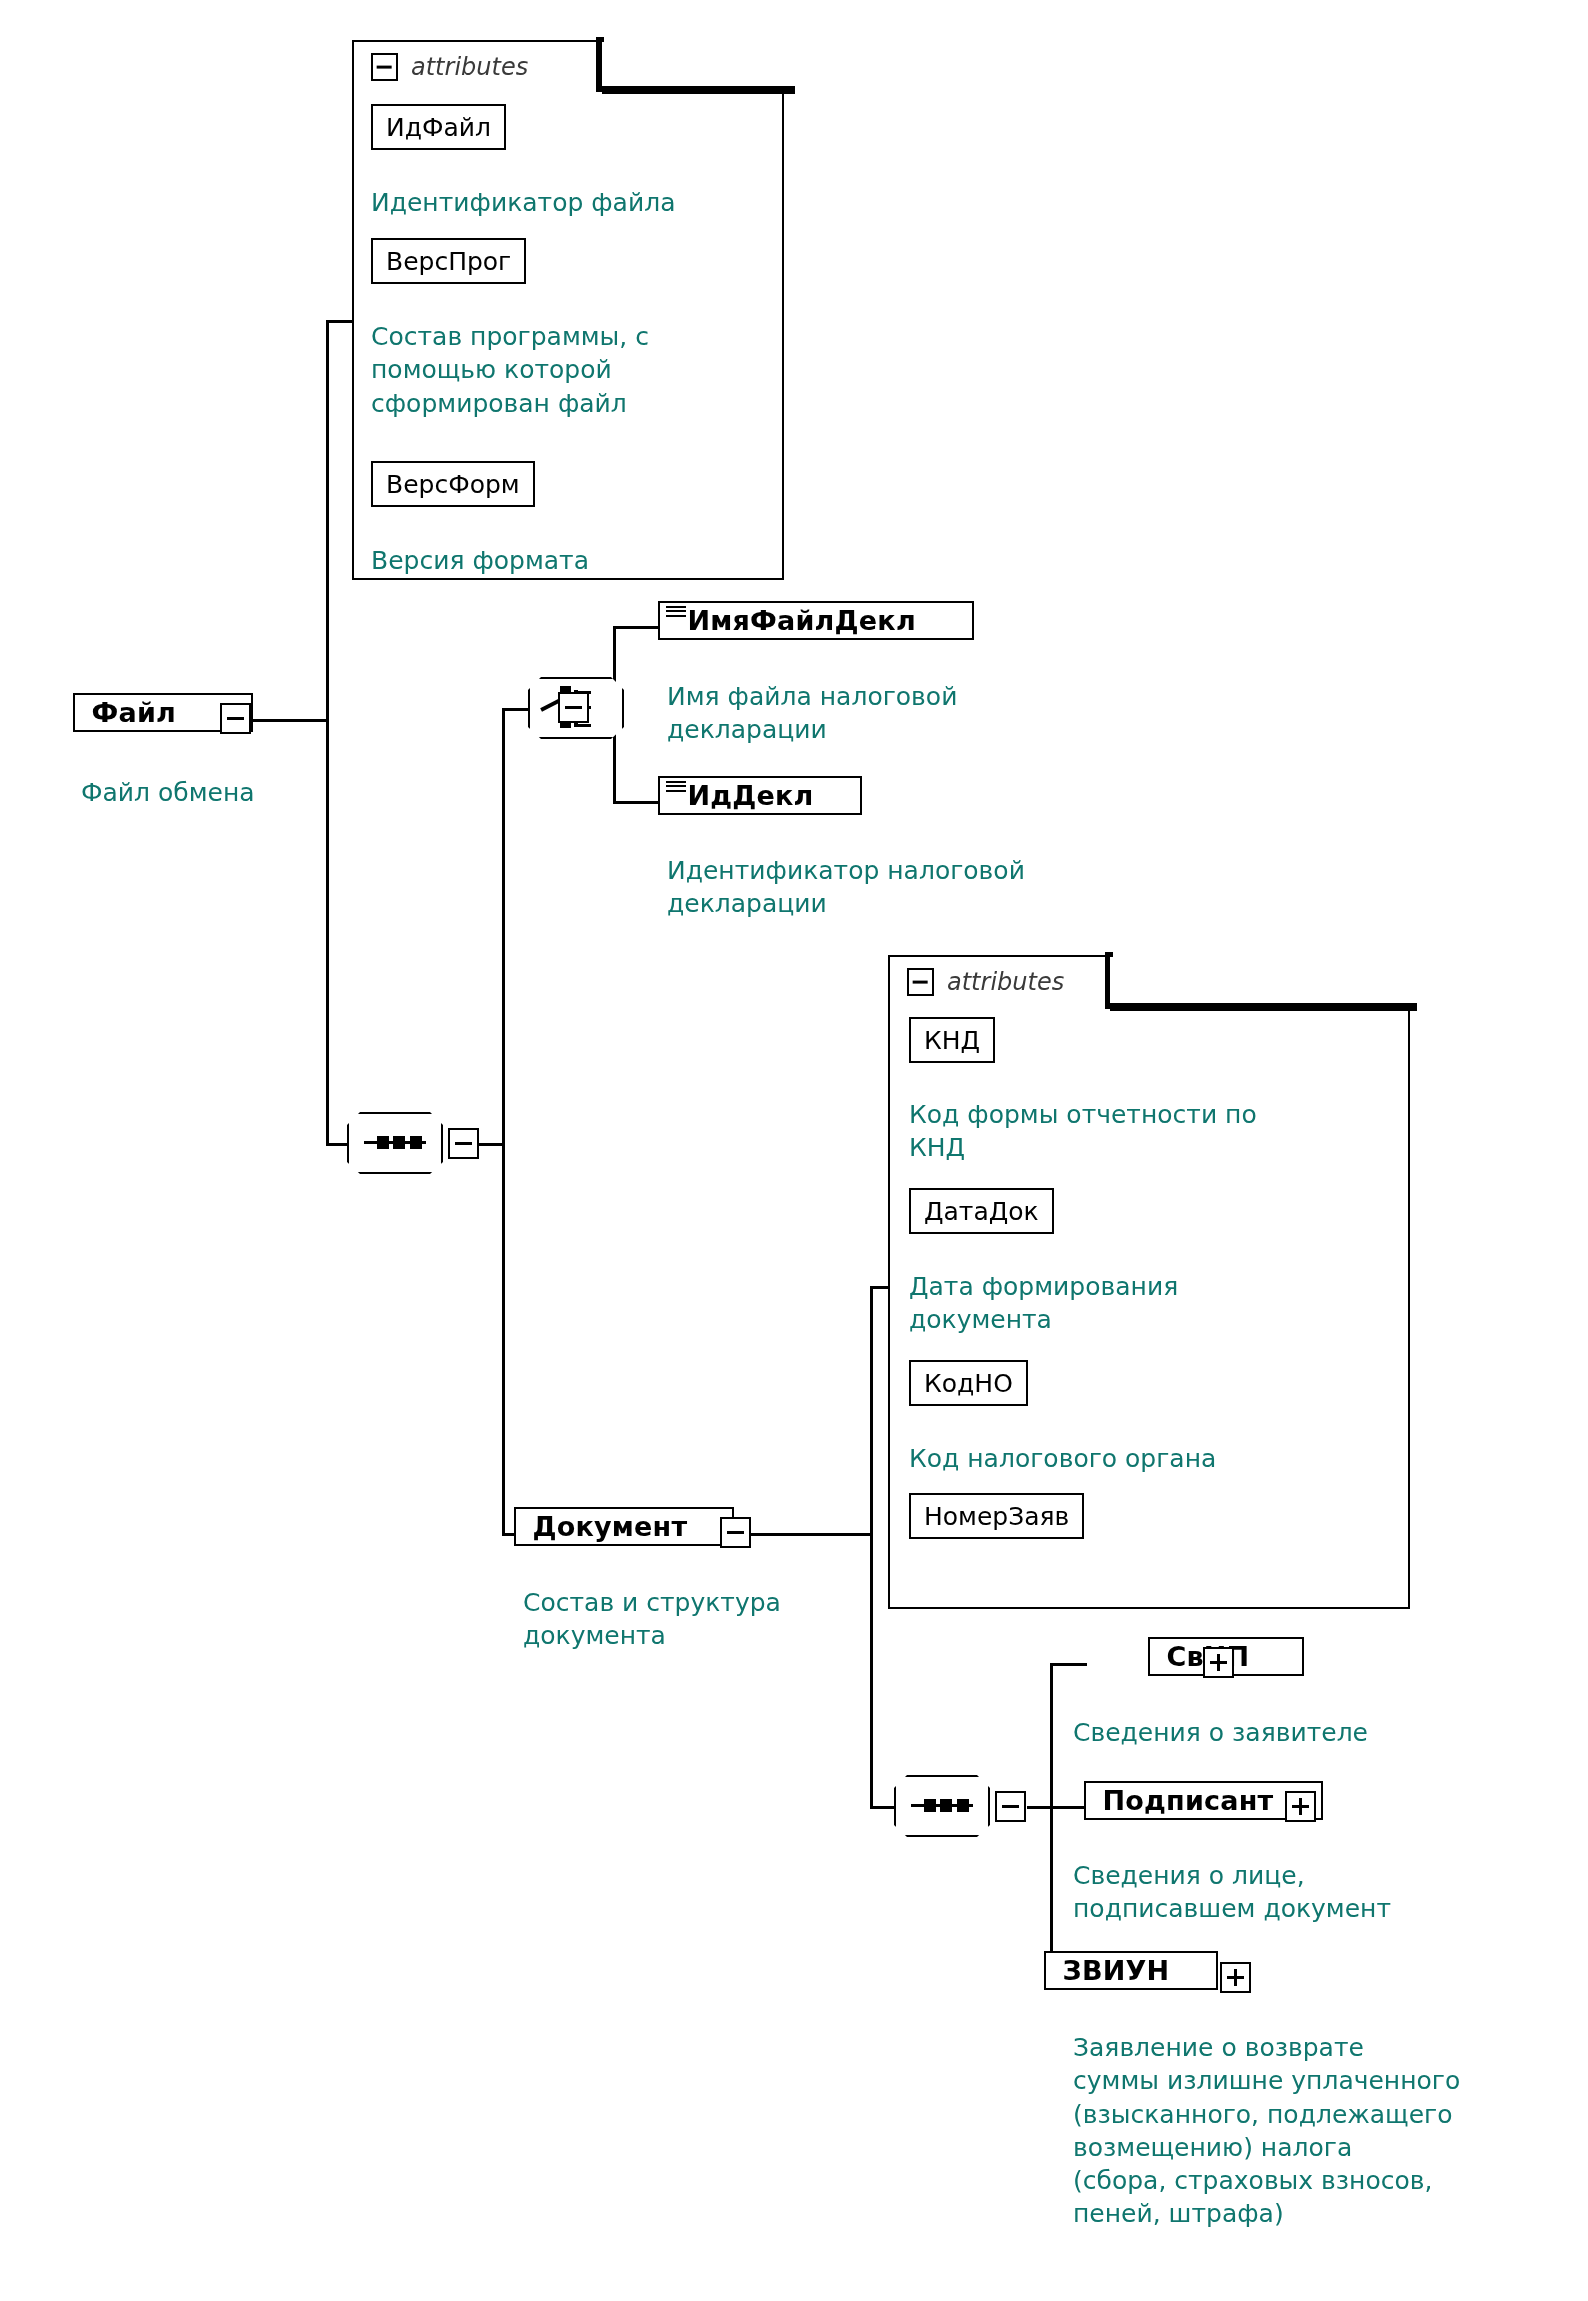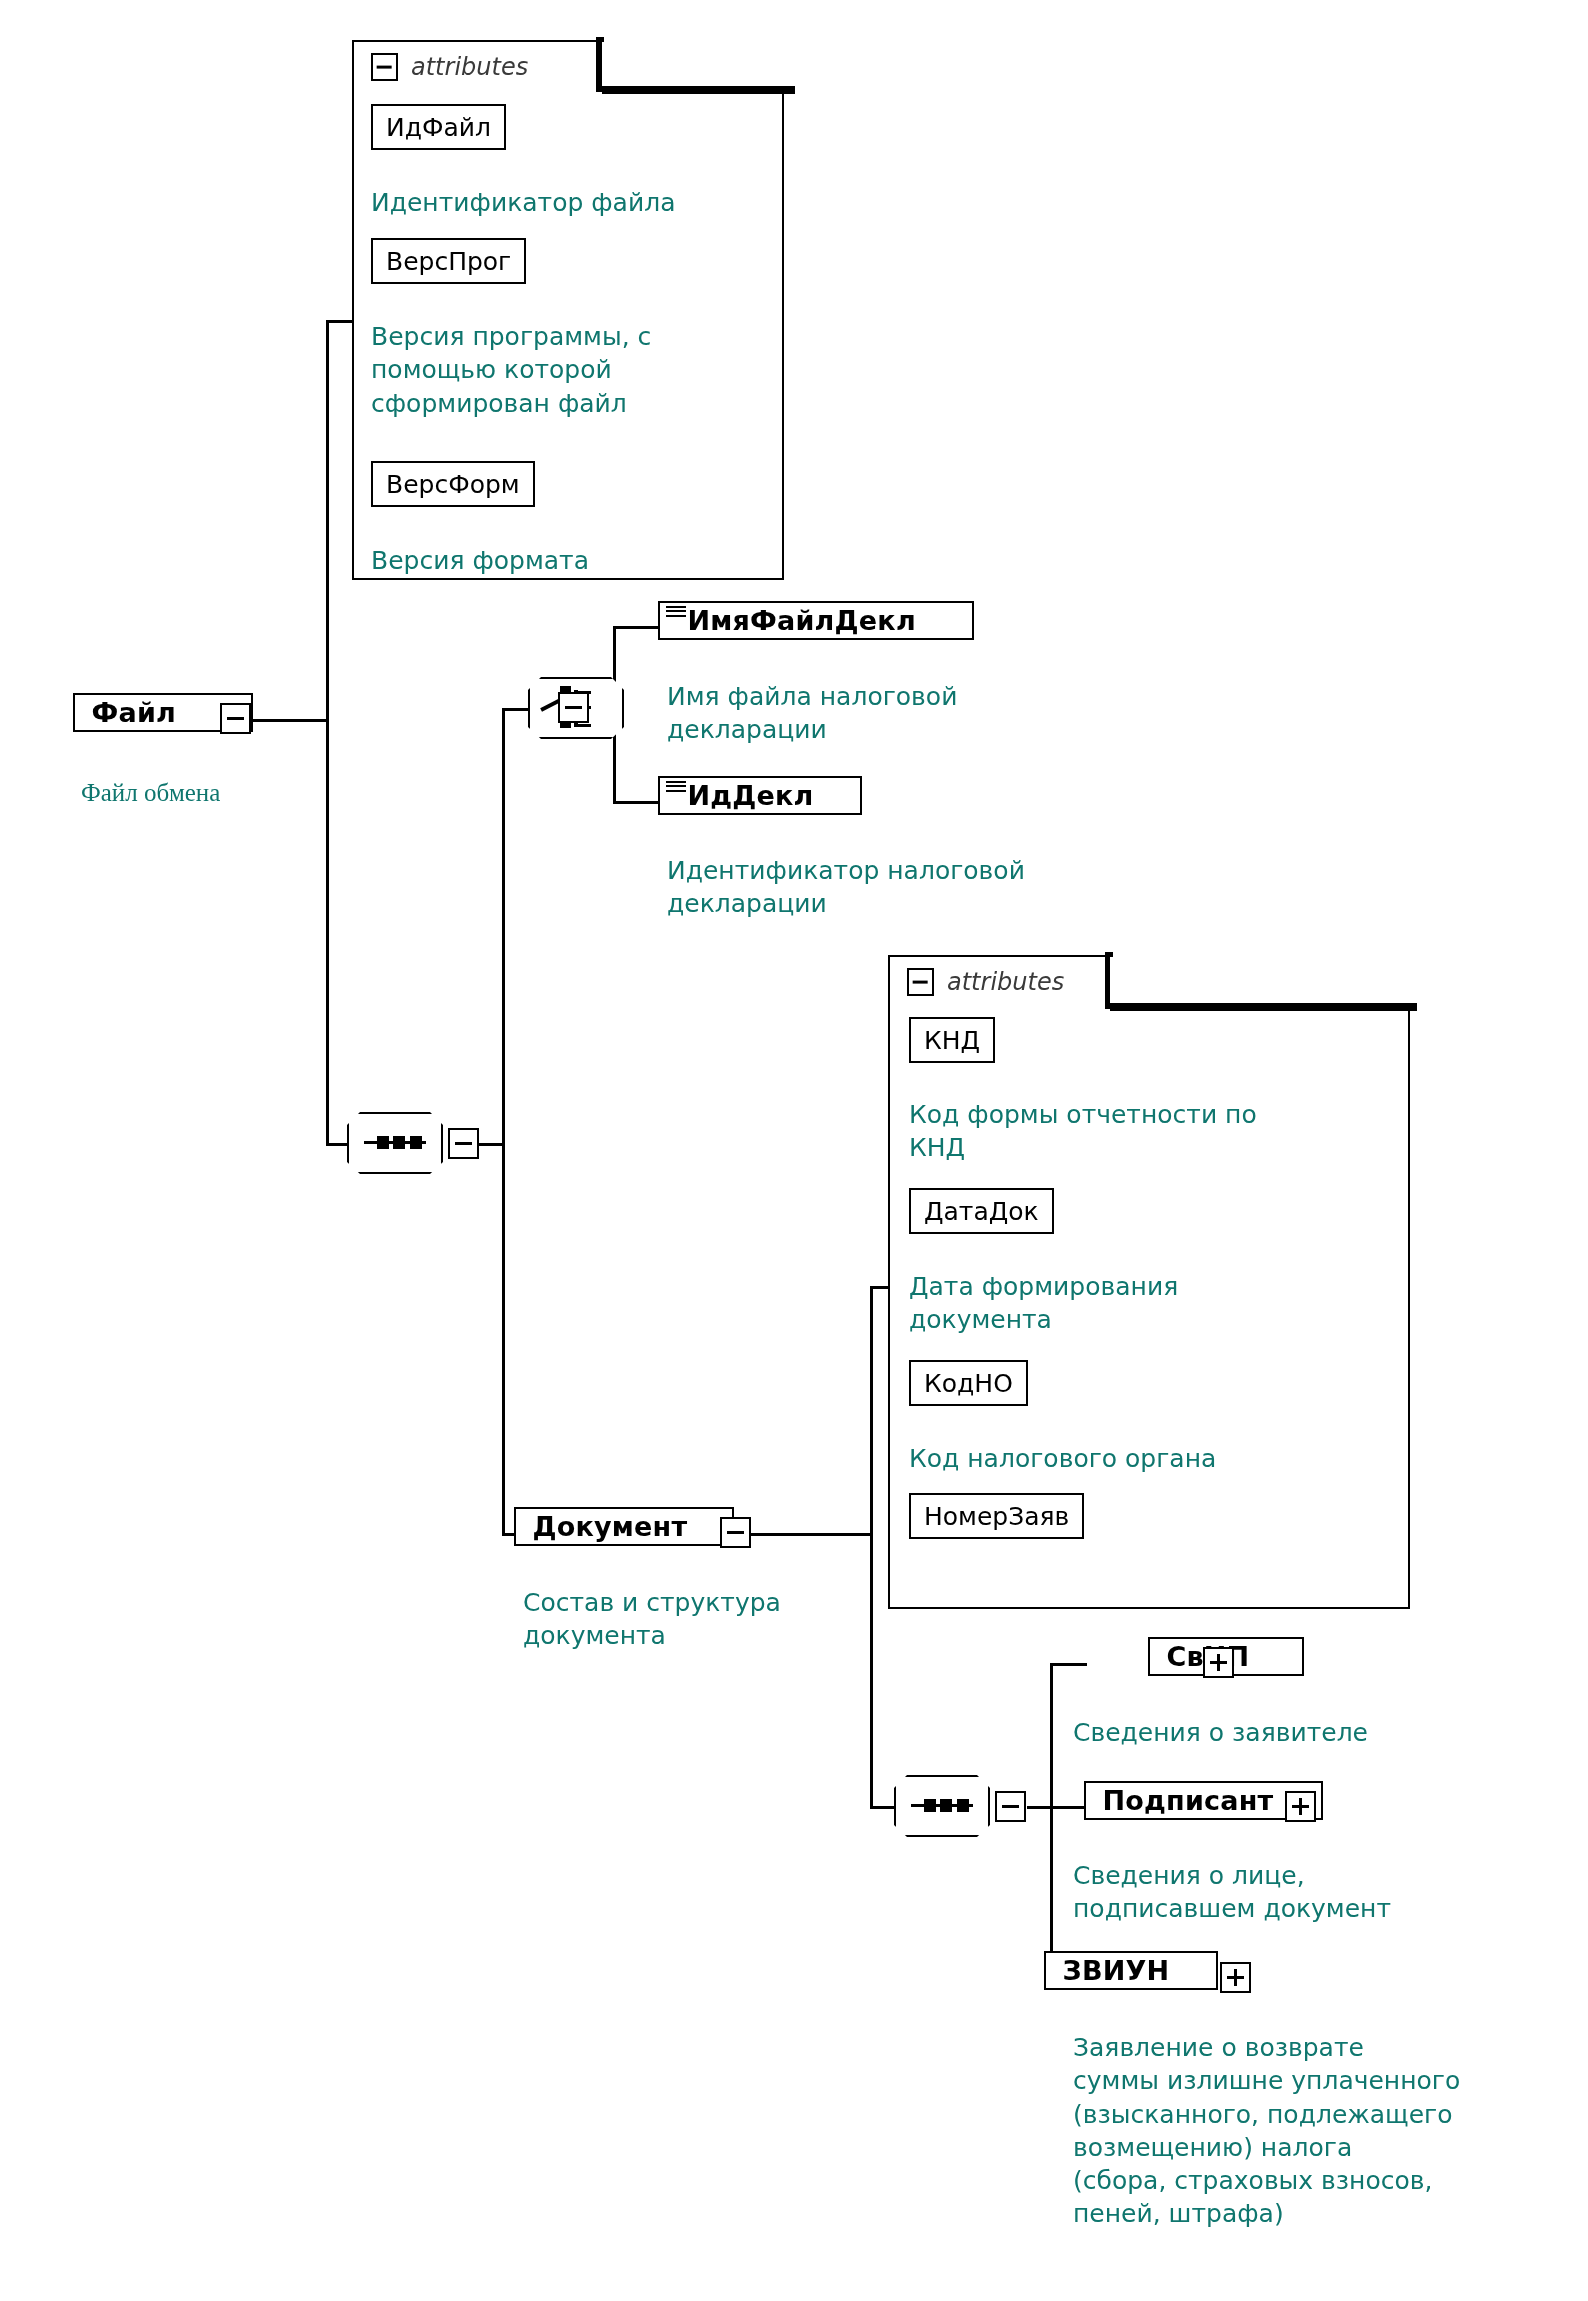--- a/index.html
+++ b/index.html
@@ -189,36 +189,36 @@
   </div>
 
   <div class="chip" style="left:371px;top:104px;">
     <span>ИдФайл</span>
   </div>
   <div class="doc" style="left:371px;top:186px;width:395px;">Идентификатор файла</div>
 
   <div class="chip" style="left:371px;top:238px;">
     <span>ВерсПрог</span>
   </div>
-  <div class="doc" style="left:371px;top:320px;width:395px;">Версия программы, с
+  <div class="doc" style="left:371px;top:320px;width:395px;">Состав программы, с
 помощью которой
 сформирован файл</div>
 
   <div class="chip" style="left:371px;top:461px;">
     <span>ВерсФорм</span>
   </div>
   <div class="doc" style="left:371px;top:544px;width:395px;">Версия формата</div>
 
   <div class="node" style="left:73px;top:693px;width:180px;">
     <div class="nm">Файл</div>
   </div>
   <div class="exp" style="left:220px;top:703px;">
     <div class="bar"></div>
   </div>
-  <div class="doc" style="left:81px;top:776px;width:303px;font-family:Liberation Serif, serif;">Файл обмена</div>
+  <div class="doc" style="left:81px;top:776px;width:303px;">Файл обмена</div>
 
   <div class="comp" style="left:347px;top:1112px;">
     <div class="octsh"></div>
     <div class="oct"></div>
     <div class="seqg">
         <i></i>
         <i></i>
         <i></i>
       </div>
   </div>

